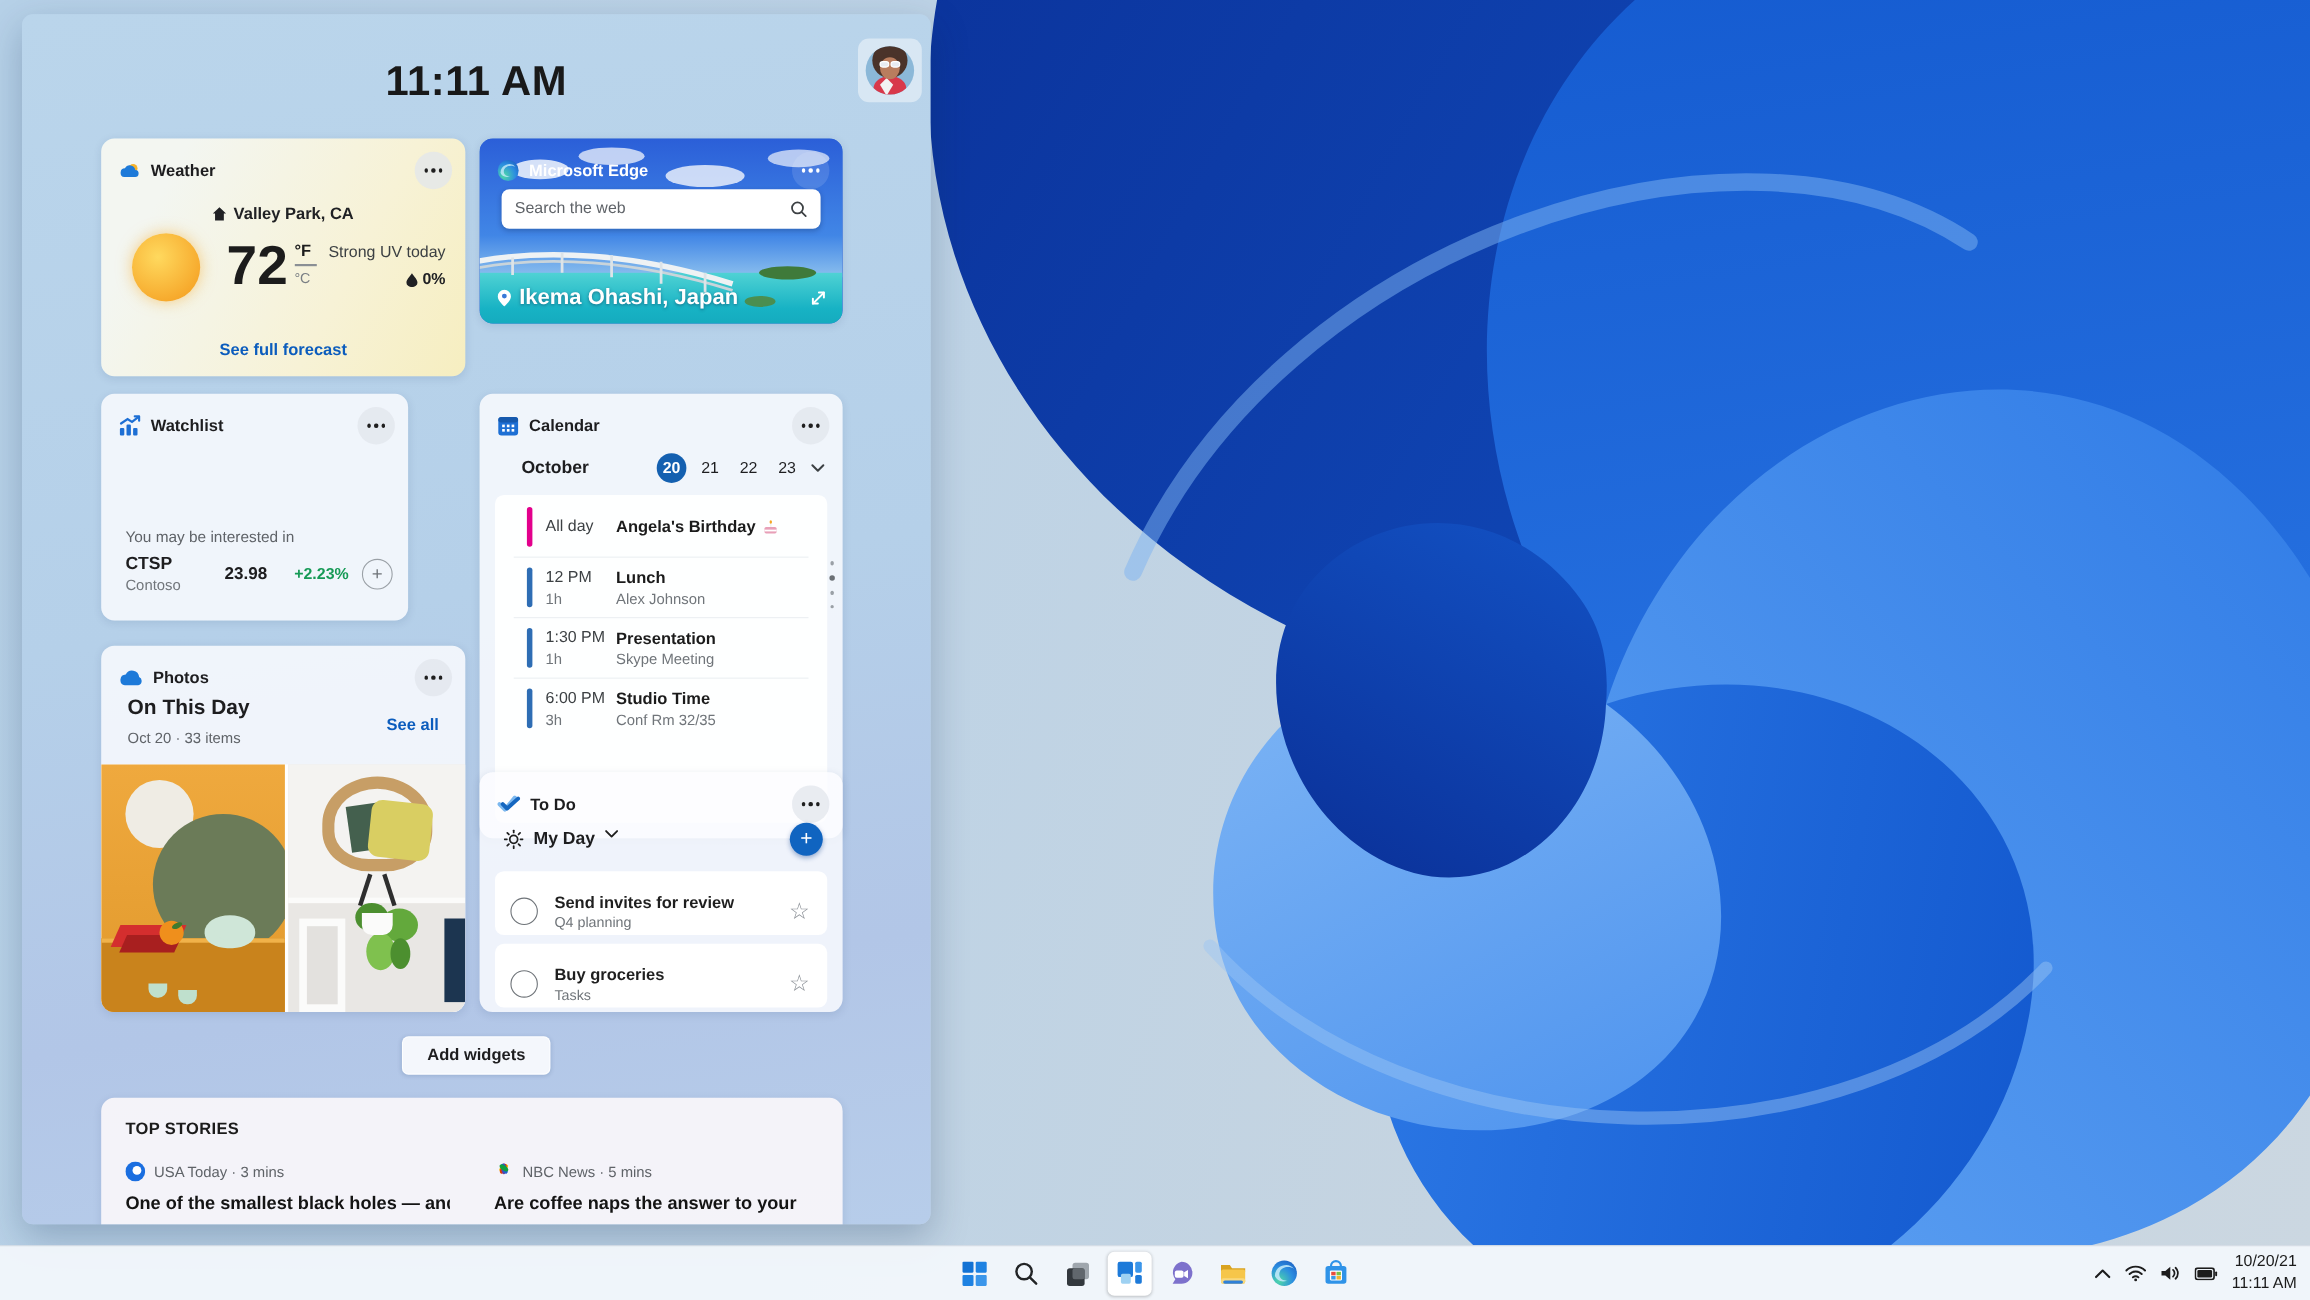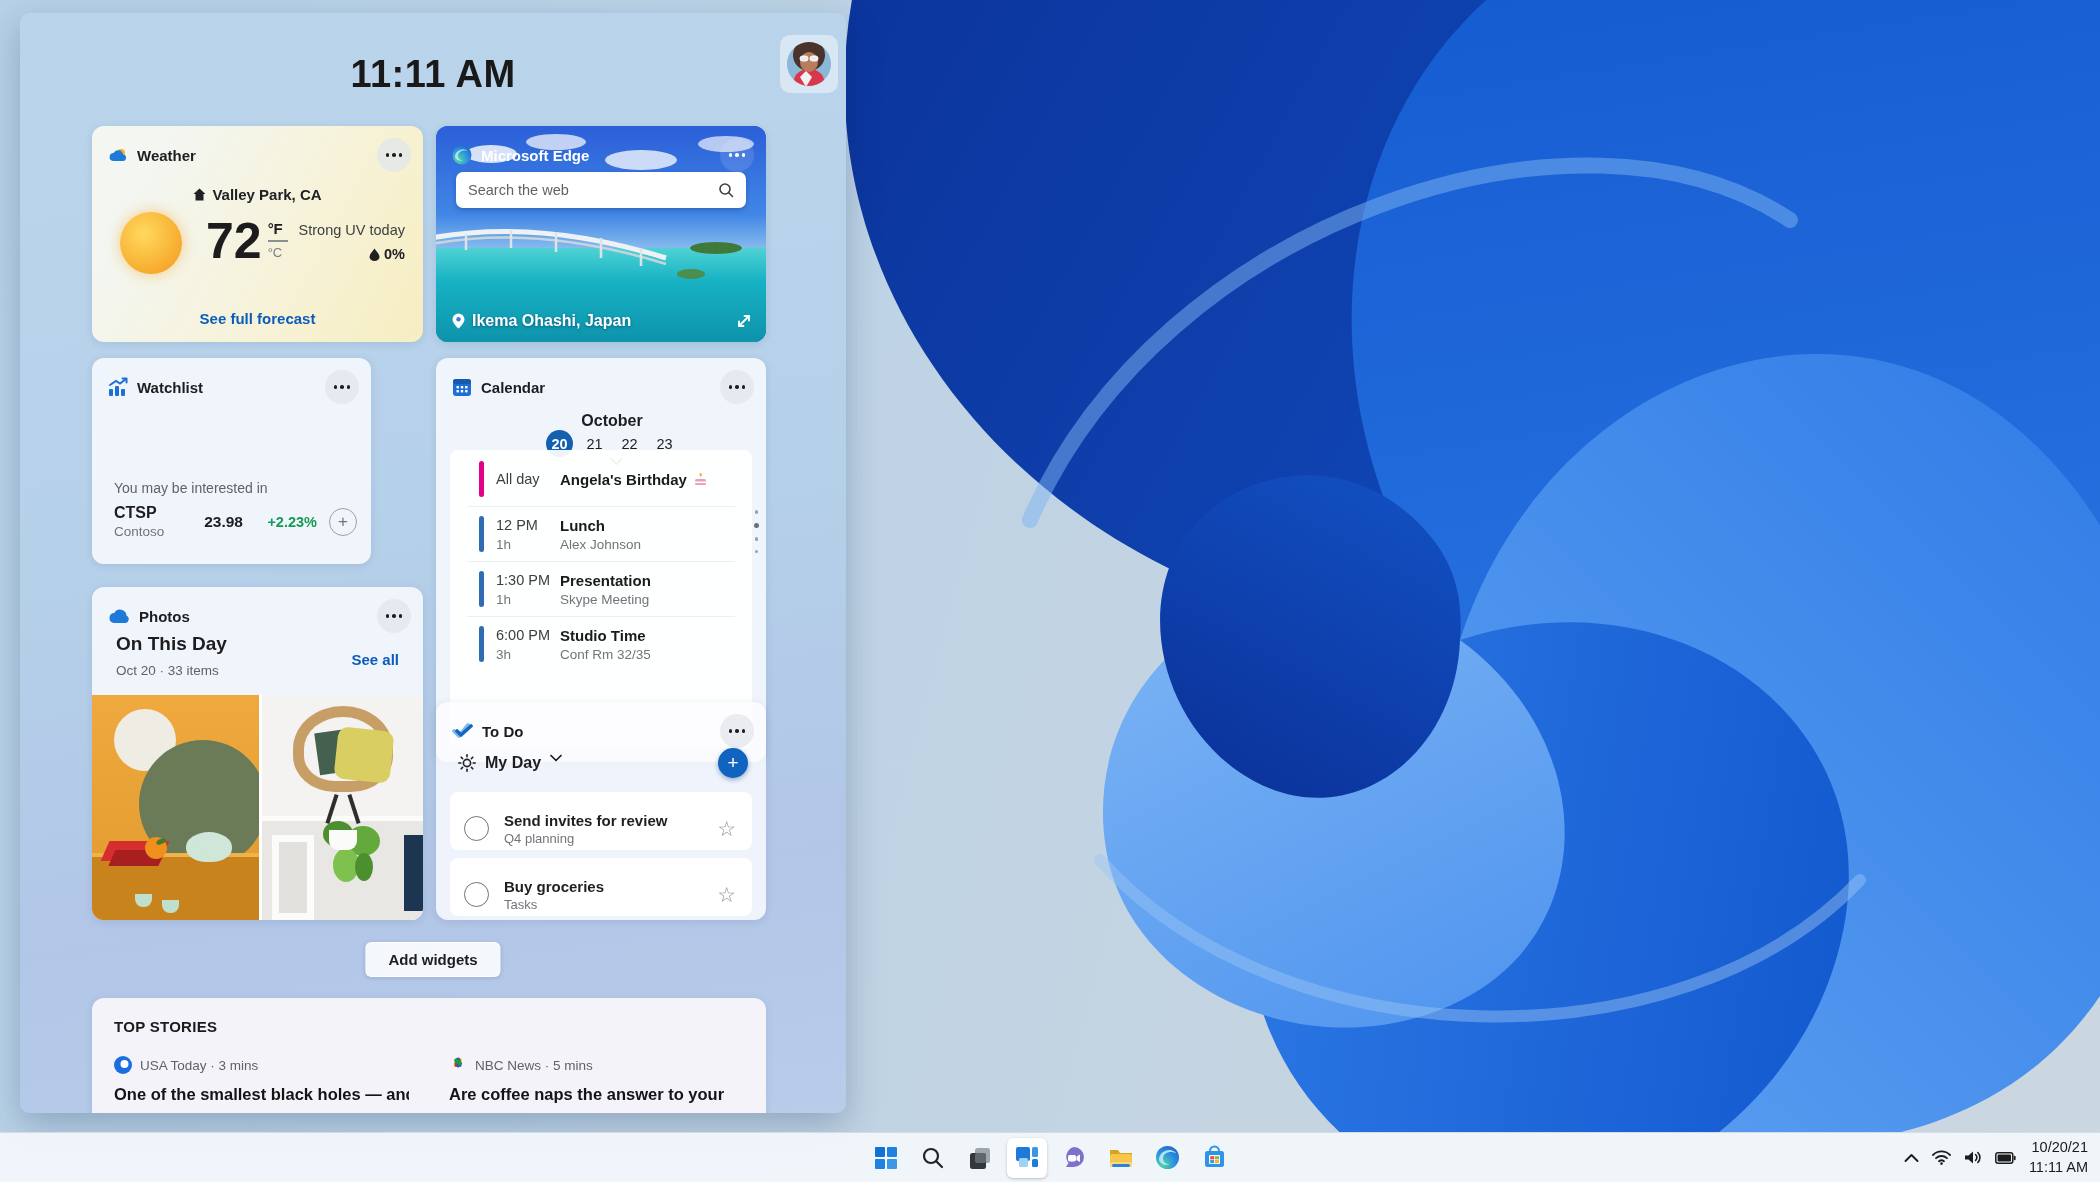--- a/index.html
+++ b/index.html
@@ -49,54 +49,54 @@
   .wx-unit-f { font-size:15px; font-weight:700; color:#1c1c1c; }
   .wx-unit-divider { width:20px; height:2px; background:#8a8f94; margin:3px 0; }
   .wx-unit-c { font-size:13px; color:#7a7f84; }
   .wx-uv { position:absolute; right:18px; top:96px; text-align:right; font-size:14.5px; color:#3c4043; }
   .wx-precip { margin-top:8px; display:flex; justify-content:flex-end; align-items:center; gap:4px;
     font-size:14.5px; font-weight:700; color:#202124; }
   .wx-link { position:absolute; bottom:15px; left:0; right:0; text-align:center;
     font-size:15px; font-weight:700; color:#0b5cbd; cursor:pointer; }
 
   
-  .w-edge { left:416px; top:113px; width:330px; height:216px; overflow:hidden; background:#2a63d8; }
+  .w-edge { left:416px; top:113px; width:330px; height:168px; overflow:hidden; background:#2a63d8; }
   .edge-photo { position:absolute; inset:0; }
   .w-edge .card-head { position:relative; }
   .w-edge .card-title { color:#ffffff; }
   .w-edge .more-btn { background:rgba(255,255,255,0.12); }
   .w-edge .more-btn i { background:#ffffff; }
   .edge-search { position:absolute; left:20px; right:20px; top:46px; height:36px; background:#ffffff;
     border-radius:7px; display:flex; align-items:center; padding:0 12px; box-shadow:0 2px 5px rgba(0,20,60,0.25); }
   .edge-search input { flex:1; border:none; outline:none; background:transparent; font-size:14.5px;
     font-family:"Liberation Sans",sans-serif; color:#202124; }
   .edge-search input::placeholder { color:#5f6368; }
   .edge-bottom { position:absolute; left:16px; right:14px; bottom:12px; display:flex; align-items:center;
     justify-content:space-between; color:#ffffff; text-shadow:0 1px 3px rgba(0,20,60,0.45); }
-  .edge-place { display:flex; align-items:center; gap:7px; font-size:16px; font-weight:700; }
+  .edge-place { display:flex; align-items:center; gap:7px; font-size:20px; font-weight:700; }
 
   
   .w-watchlist { left:72px; top:345px; width:279px; height:206px; }
   .stock-row { position:absolute; left:22px; right:14px; display:flex; align-items:center; }
   .stock-sym { font-size:16px; font-weight:600; color:#1d1d1f; }
   .stock-name { font-size:13.5px; color:#70757a; margin-top:2px; }
   .stock-id { flex:1; }
   .stock-price { width:72px; text-align:right; font-size:15.5px; font-weight:700; color:#1d1d1f; }
   .stock-chg { width:74px; text-align:right; font-size:14.5px; font-weight:700; }
   .chg-down { color:#df4b38; }
   .chg-up { color:#169a56; }
   .stock-act { width:28px; height:28px; border-radius:50%; margin-left:12px; display:flex;
     align-items:center; justify-content:center; cursor:pointer; flex:0 0 auto; }
   .act-check { background:#b9bfc6; color:#ffffff; font-size:15px; font-weight:700; }
   .act-plus { border:1.5px solid #9aa0a6; color:#6f7479; font-size:17px; font-weight:400; }
   .wl-suggest { position:absolute; left:22px; top:122px; font-size:14px; color:#5f6368; }
 
   
   .w-calendar { left:416px; top:345px; width:330px; height:404px; }
-  .cal-month-row { position:absolute; top:54px; left:38px; right:16px; display:flex; align-items:center;flex-direction:column; }
+  .cal-month-row { position:absolute; top:54px; left:38px; right:16px; display:flex; align-items:center; }
   .cal-month { font-size:16px; font-weight:700; color:#1d1d1f; flex:1; }
   .cal-dates { display:flex; align-items:center; gap:8px; }
   .cal-date { width:27px; height:27px; border-radius:50%; display:flex; align-items:center; justify-content:center;
     font-size:14.5px; color:#1d1d1f; cursor:pointer; }
   .cal-date.sel { background:#1460b0; color:#ffffff; font-weight:700; }
   .cal-chevron { margin-left:8px; cursor:pointer; display:flex; }
   .cal-events { position:absolute; left:14px; right:14px; top:92px; bottom:14px;
     background:rgba(255,255,255,0.93); border-radius:8px; padding:2px 17px; }
   .ev-row { display:flex; align-items:center; padding:9px 12px 9px 12px; min-height:54px; cursor:pointer; }
   .ev-row + .ev-row { border-top:1px solid #eceff2; }

